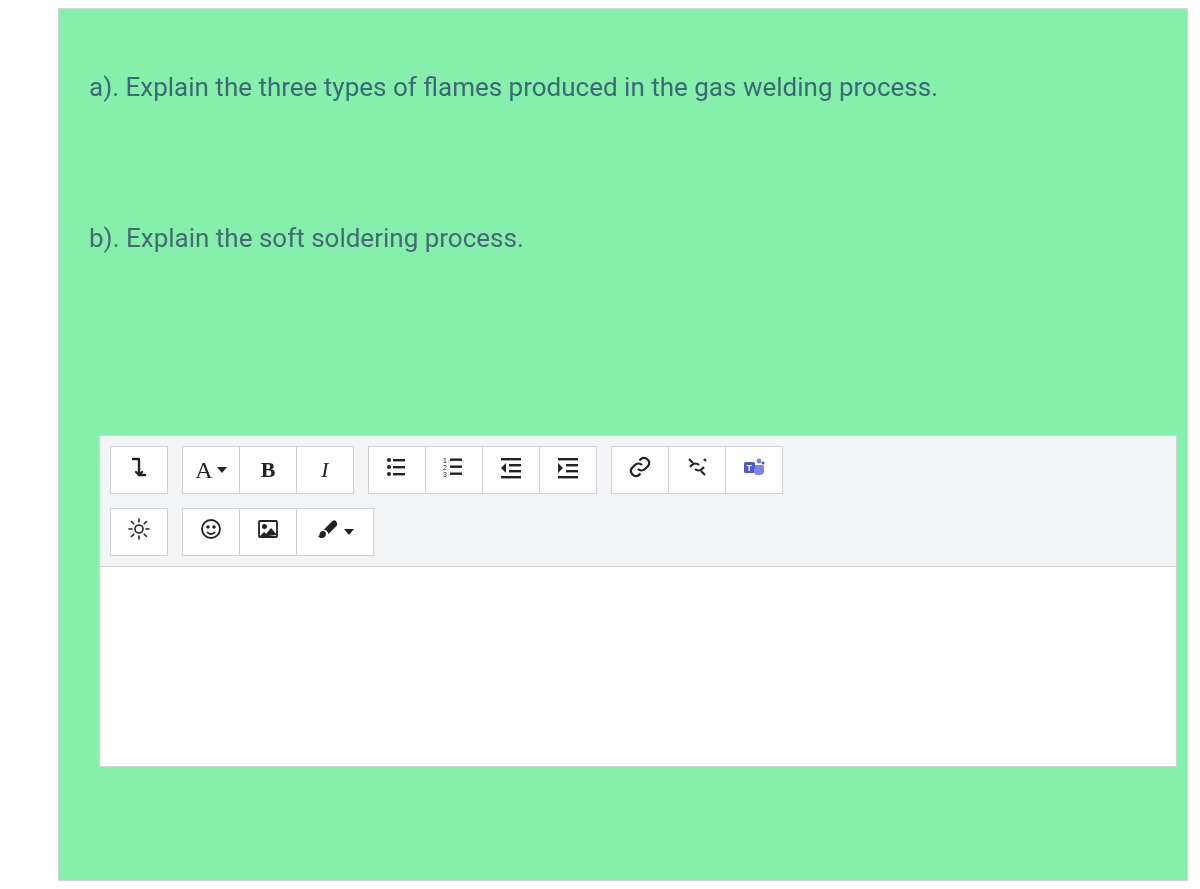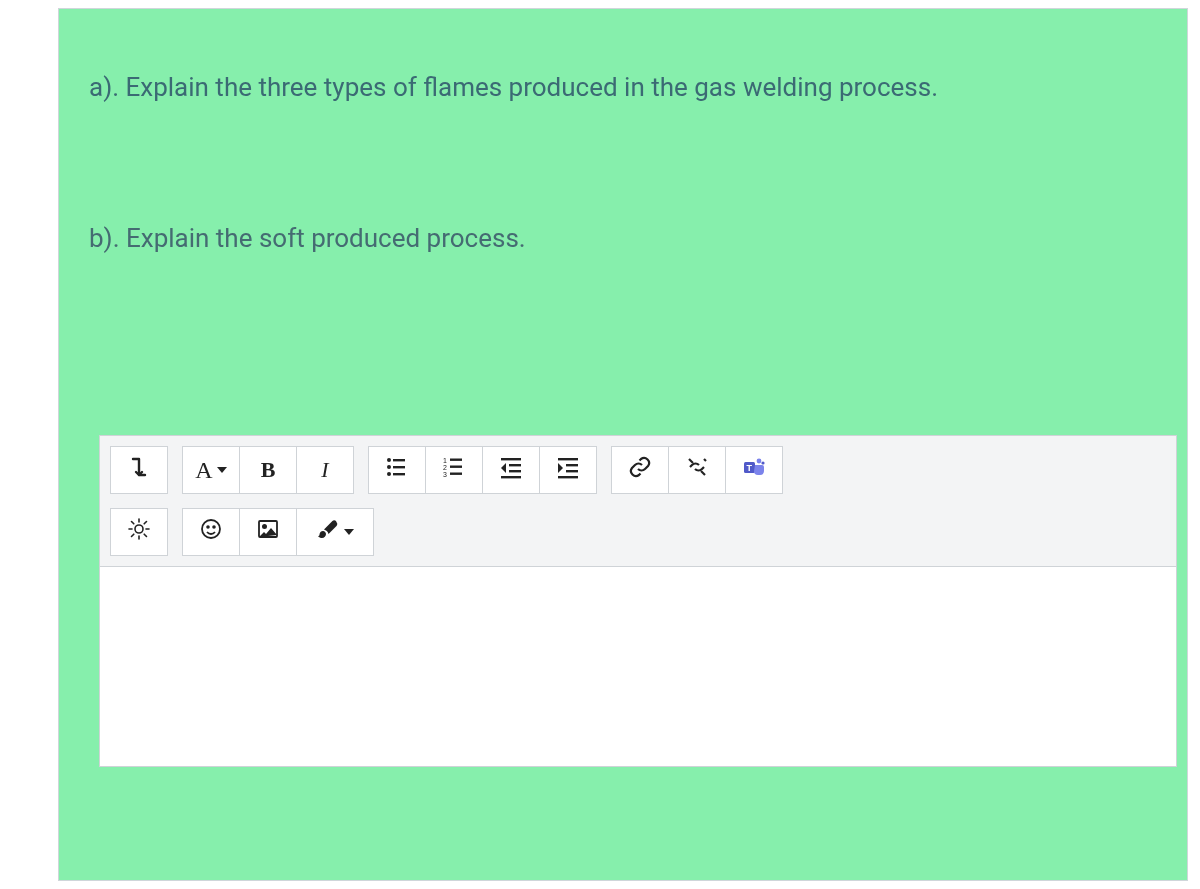--- a/index.html
+++ b/index.html
@@ -69,21 +69,21 @@
     height:200px;
   }
 </style>
 </head>
 <body>
 
 <div class="panel">
 
   <div class="question-area">
     <div class="qa">a). Explain the three types of flames produced in the gas welding process.</div>
-    <div class="qb">b). Explain the soft produced process.</div>
+    <div class="qb">b). Explain the soft soldering process.</div>
   </div>
 
   <div class="editor">
     <div class="toolbar">
 
       <div class="tool-row">
 
         <div class="btn-group">
           <div class="tbtn">
             <span>

